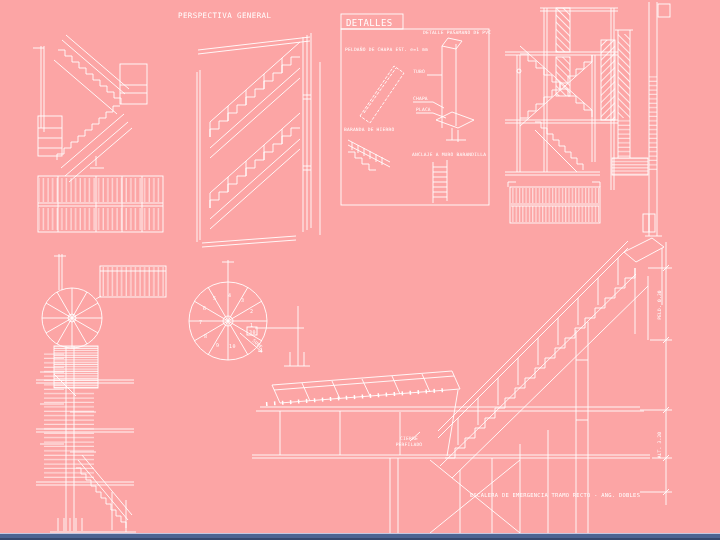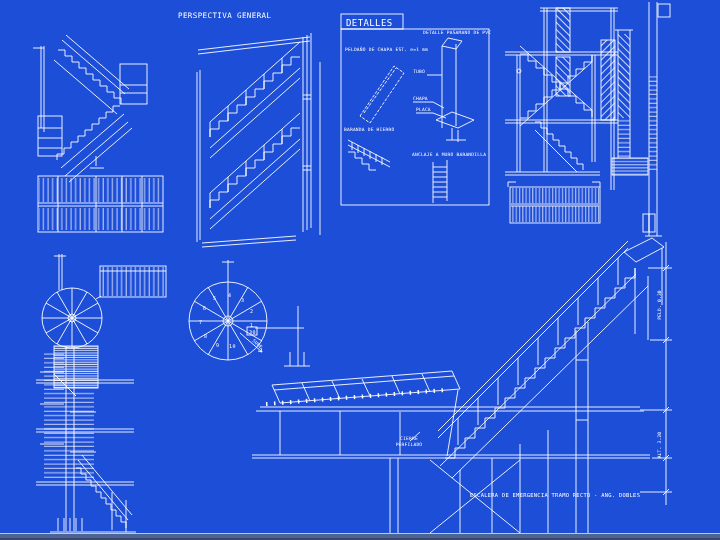--- a/index.html
+++ b/index.html
@@ -1,16 +1,16 @@
 <!DOCTYPE html>
 <html><head>
 <meta charset="utf-8">
 <style>
   html,body{margin:0;padding:0;background:#000;width:720px;height:540px;overflow:hidden;}
-  #viewport{position:absolute;left:0;top:0;width:720px;height:533px;background:#1d4ed8;}
+  #viewport{position:absolute;left:0;top:0;width:720px;height:533px;background:#fca5a5;}
   svg{display:block;}
   svg text{font-family:"DejaVu Sans Mono","Liberation Mono",monospace;fill:#fff;letter-spacing:.4px;}
   .t-title{font-size:7.5px;}
   .t-panel{font-size:9px;}
   .t-tiny{font-size:4.6px;letter-spacing:.2px;}
   .t-small{font-size:5.4px;letter-spacing:.3px;}
   .t-num{font-size:5px;}
   #statusbar{position:absolute;left:0;top:533px;width:720px;height:7px;}
   #statusbar .hl{height:1px;}
   #statusbar .bar{height:4px;}

